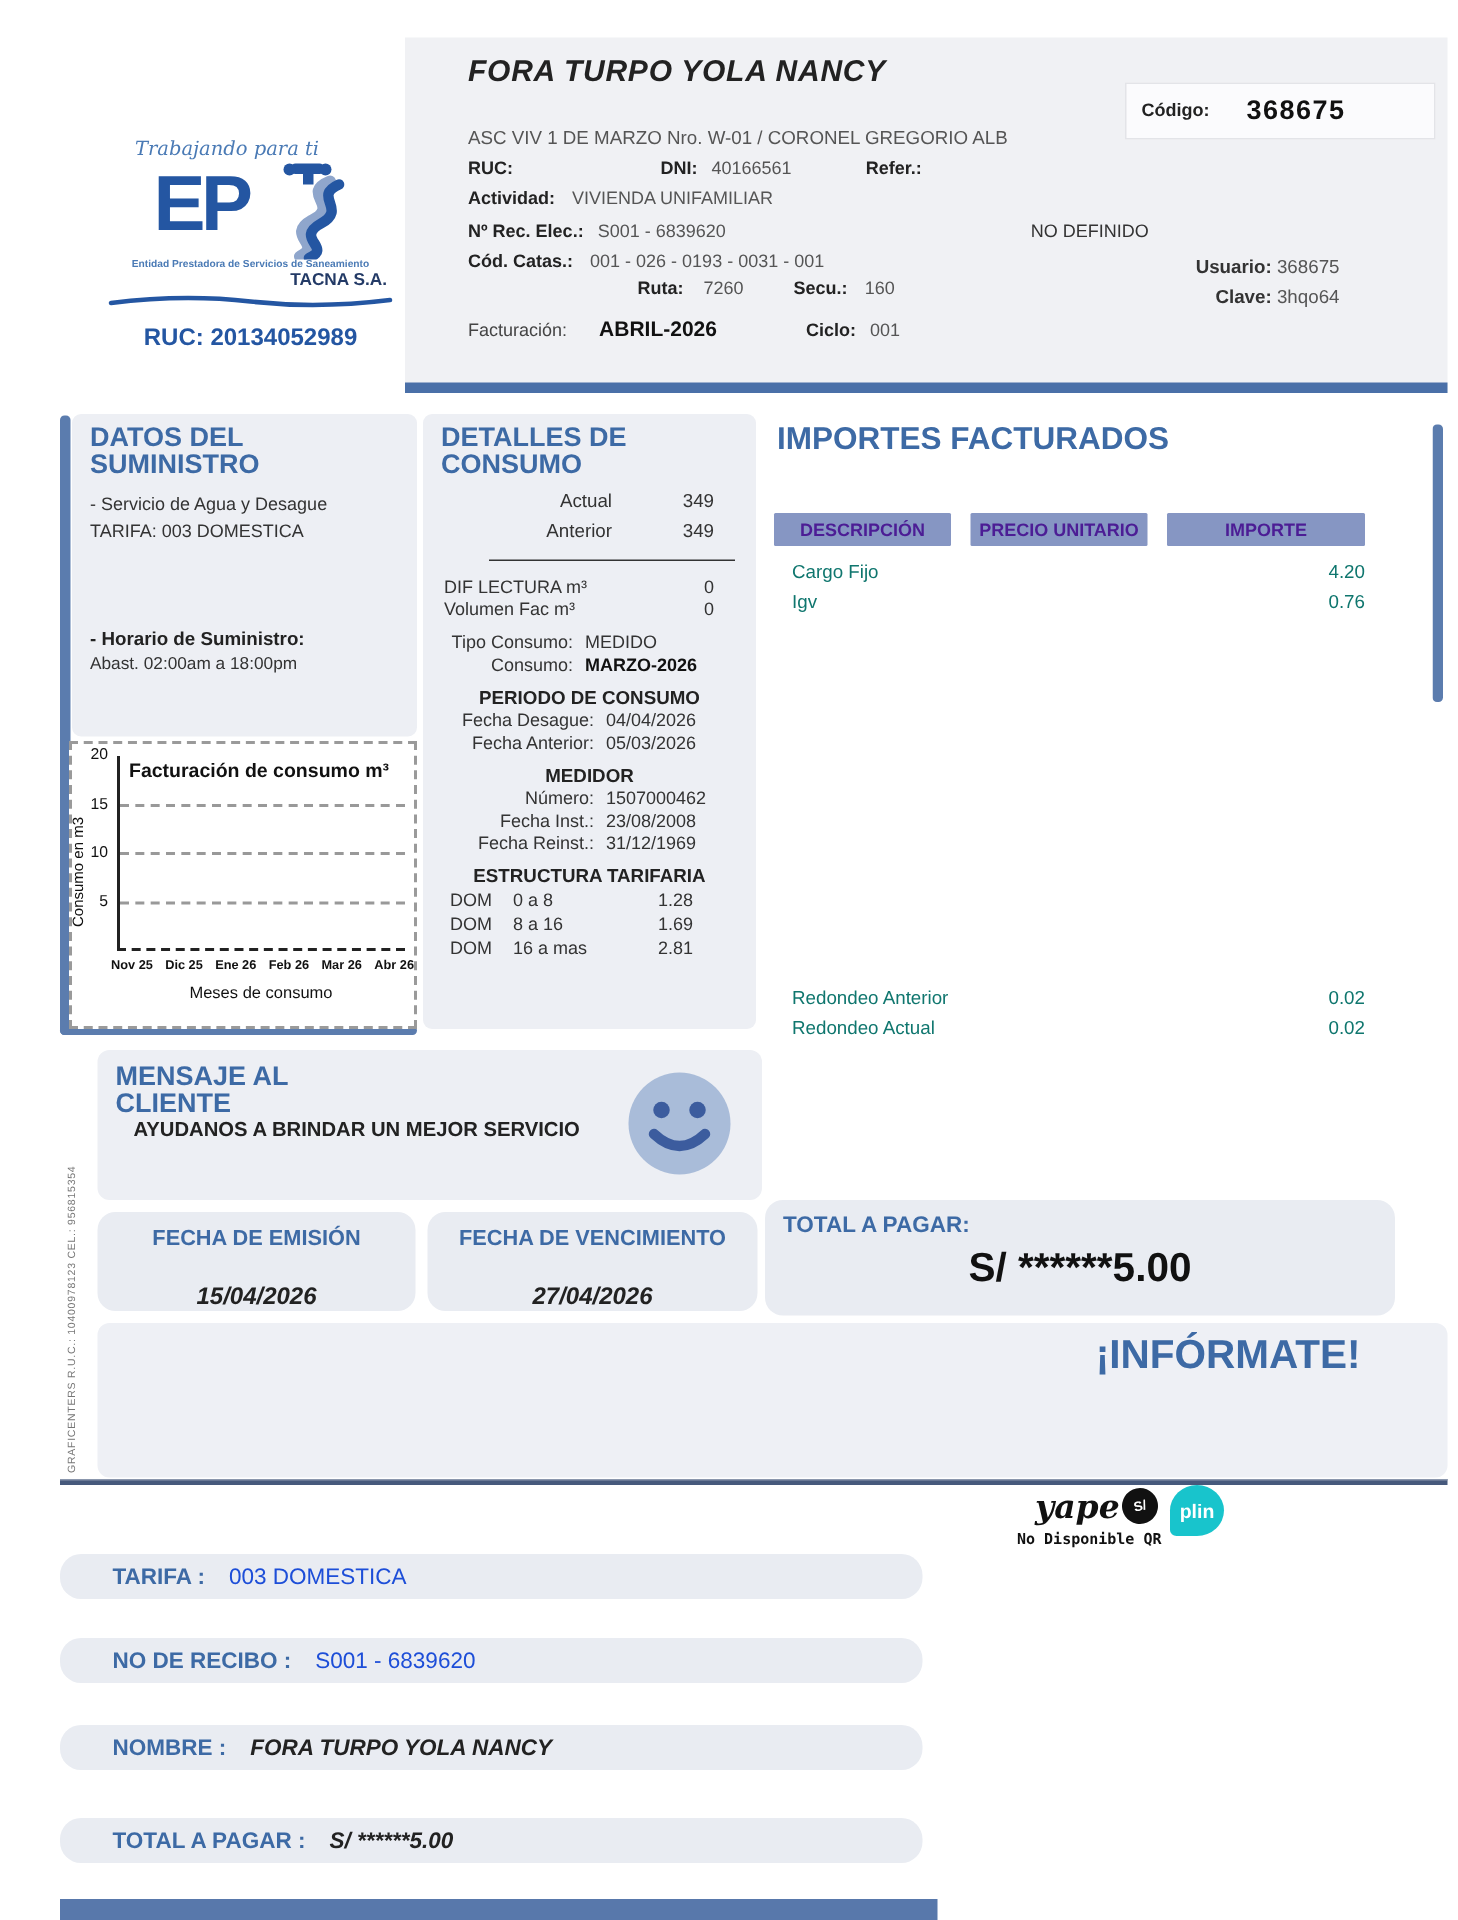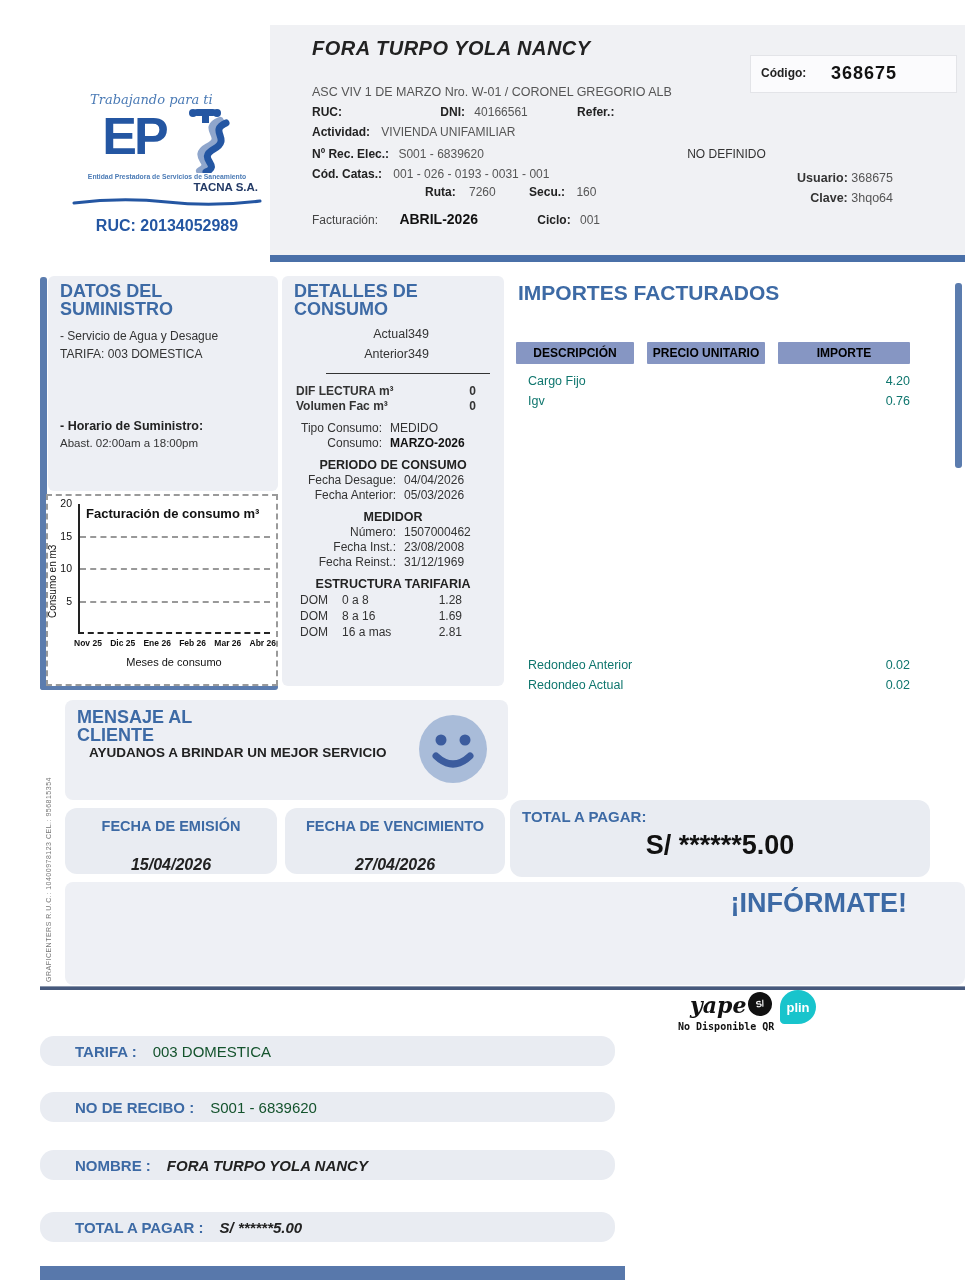--- a/index.html
+++ b/index.html
@@ -61,40 +61,40 @@
   .xlab{position:absolute;left:30px;top:160px;width:192px;text-align:center;font-size:11px;color:#111;}
   .ylab{position:absolute;left:-1px;top:30px;height:110px;font-size:10px;color:#111;
         writing-mode:vertical-rl;transform:rotate(180deg);text-align:center;}
 
   
   .cons{position:absolute;left:282px;top:276px;width:222px;height:410px;background:#edeff4;
         border-radius:6px;font-size:12px;color:#333;}
   .cons .sect-title{font-size:18px;margin:6px 0 8px 12px;}
   .crow{display:flex;margin:2px 14px 0 14px;}
   .crow .cl{flex:0 0 112px;text-align:right;}
-  .crow .cv{flex:1;text-align:left;padding-right:14px;}
+  .crow .cv{flex:1;text-align:right;padding-right:14px;}
   .crow.big{font-size:12.5px;margin-top:6px;}
   .cons hr{border:none;border-top:1.5px solid #333;margin:12px 14px 10px 44px;}
-  .lrow{display:flex;margin:1px 14px 0 14px;font-weight:bold;}
+  .lrow{display:flex;margin:1px 14px 0 14px;}
   .lrow .cl{flex:1;text-align:left;}
   .lrow .cv{flex:0 0 60px;text-align:right;padding-right:14px;}
   .kv{display:flex;margin:1px 14px 0 14px;}
   .kv .cl{flex:0 0 100px;text-align:right;}
   .kv .cv{margin-left:8px;}
   .cshead{font-weight:bold;color:#222;text-align:center;font-size:12.5px;margin-top:8px;}
   .trow{display:flex;margin:2px 14px 0 18px;}
   .trow .t1{flex:0 0 42px;}
   .trow .t2{flex:0 0 78px;}
   .trow .t3{flex:1;text-align:right;padding-right:28px;}
 
   
   .imp{position:absolute;left:510px;top:278px;width:445px;height:510px;background:#fff;}
   .imp .sect-title{font-size:21px;margin:4px 0 0 8px;}
   .chips{position:absolute;left:6px;top:64px;width:432px;display:flex;gap:13px;}
-  .chip{background:#8696c3;color:#000000;font-weight:bold;font-size:12px;text-align:center;
+  .chip{background:#8696c3;color:#4c1d95;font-weight:bold;font-size:12px;text-align:center;
         padding:4px 0;border-radius:1px;}
   .chip.c1{flex:0 0 118px;}.chip.c2{flex:0 0 118px;}.chip.c3{flex:0 0 132px;}
   .irow{position:absolute;left:18px;width:382px;display:flex;font-size:12.5px;color:#0f766e;}
   .irow .d{flex:1;text-align:left;}
   .irow .v{flex:0 0 70px;text-align:right;}
   .irow.bold{font-weight:bold;color:#111;}
 
   
   .msg{position:absolute;left:65px;top:700px;width:443px;height:100px;background:#edeff4;border-radius:8px;}
   .msg .sect-title{font-size:18px;margin:8px 0 0 12px;}
@@ -123,21 +123,21 @@
   .plin{position:absolute;left:780px;top:990px;width:36px;height:34px;border-radius:50% 50% 50% 12%;
         background:#18c4cc;color:#fff;font-weight:bold;font-size:13px;display:flex;
         align-items:center;justify-content:center;}
   .qrnote{position:absolute;left:678px;top:1021px;font-family:"DejaVu Sans Mono",monospace;
           font-weight:bold;font-size:10px;color:#111;}
 
   
   .srow{position:absolute;left:40px;width:575px;height:30px;background:#e9ecf2;border-radius:14px;
         display:flex;align-items:center;}
   .srow .sl{font-size:15px;font-weight:bold;color:#3d6aa5;margin-left:35px;white-space:nowrap;}
-  .srow .sv{font-size:15px;color:#14532d;margin-left:16px;white-space:nowrap;}
+  .srow .sv{font-size:15px;color:#1d4ed8;margin-left:16px;white-space:nowrap;}
   .srow .sv.it{font-style:italic;font-weight:bold;color:#222;}
 
   .vert-text{position:absolute;left:45px;top:762px;height:220px;font-size:7px;color:#777;
              writing-mode:vertical-rl;transform:rotate(180deg);letter-spacing:.5px;}
 </style>
 </head>
 <body>
 
 <div class="page">
 

